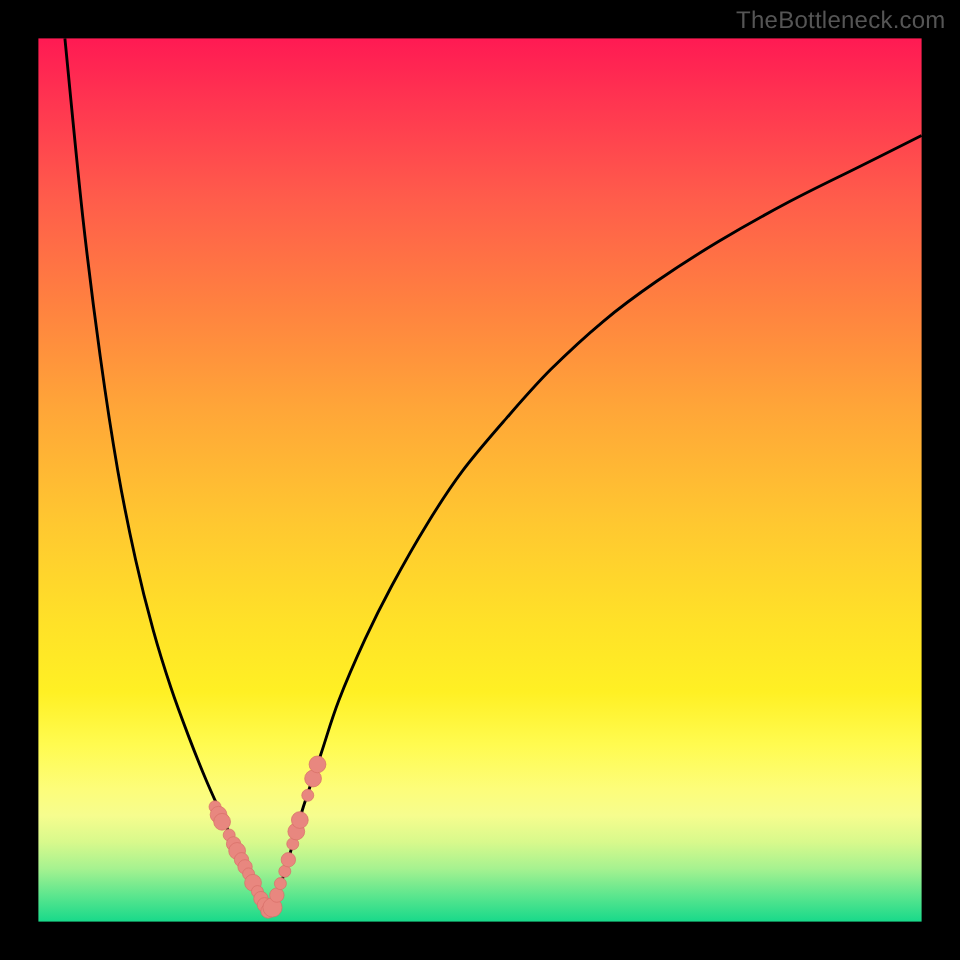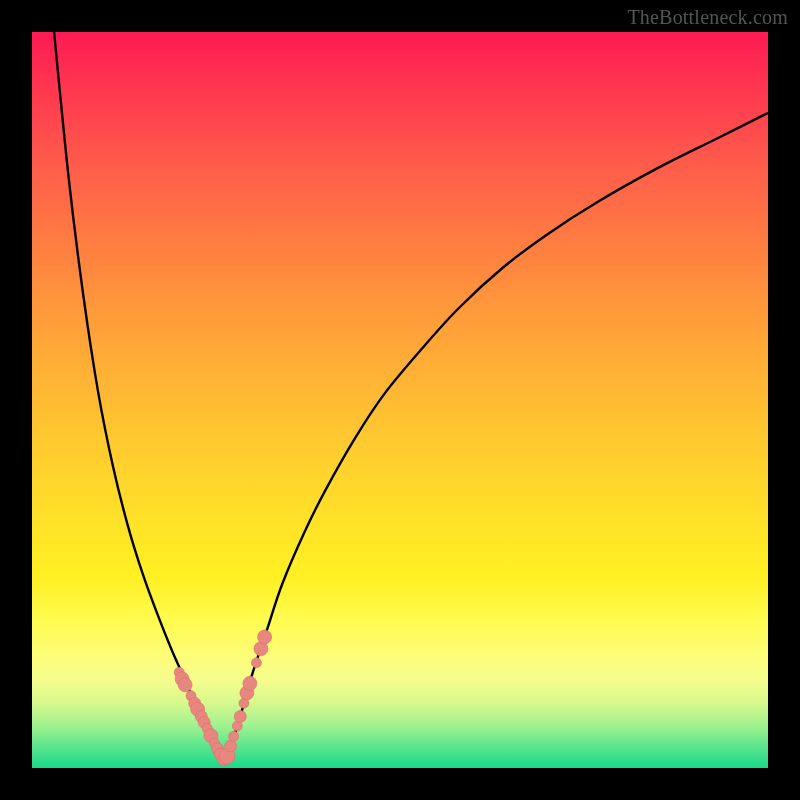--- a/index.html
+++ b/index.html
@@ -11,21 +11,20 @@
     overflow: hidden;
     font-family: Arial, Helvetica, sans-serif;
   }
   .frame {
     position: absolute;
     left: 0;
     top: 0;
     width: 800px;
     height: 800px;
     background: #000;
-    font-family: Liberation Serif, serif;
   }
   .plot {
     position: absolute;
     left: 32px;
     top: 32px;
     width: 736px;
     height: 736px;
     
     background: linear-gradient(to bottom,
       #ff1a53 0%,

